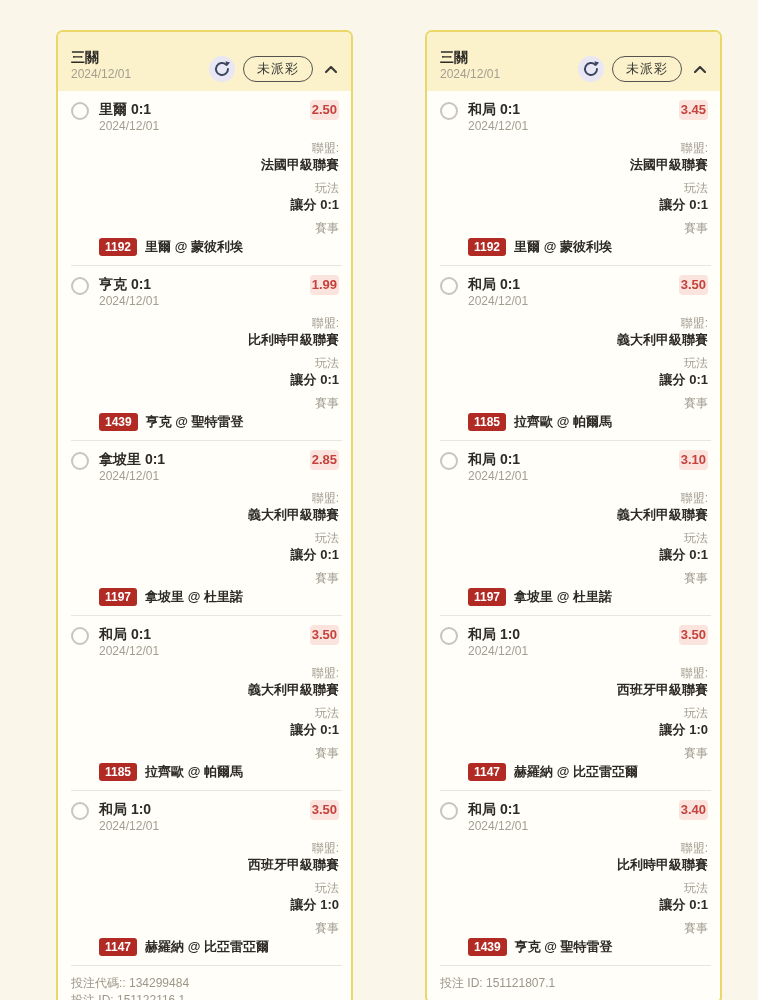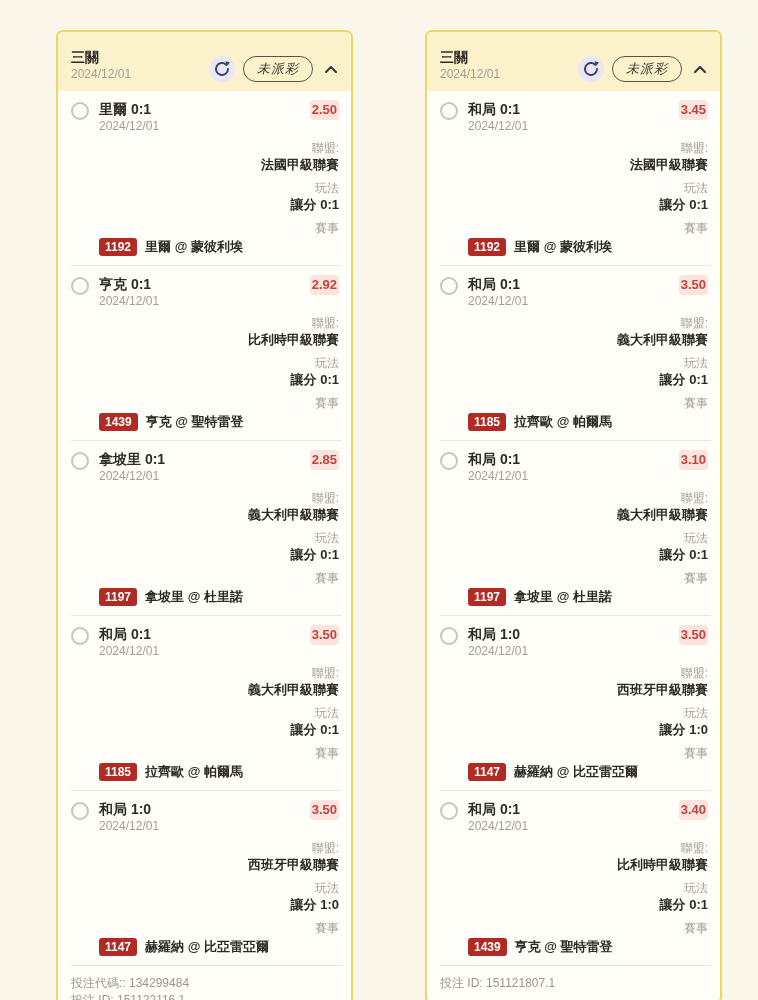--- a/index.html
+++ b/index.html
@@ -35,21 +35,21 @@
     border-radius:7px;
     overflow:hidden;
   }
   .card-header{
     background:var(--header-bg);
     display:flex;justify-content:space-between;align-items:flex-end;
     padding:8px 10px 9px 13px;
   }
   .hdr-title{font-size:14px;font-weight:bold;line-height:18px;}
   .hdr-date{font-size:12px;line-height:16px;color:var(--text-secondary);}
-  .hdr-right{display:flex;align-items:center;gap:8px;margin-top:16px;font-style:italic;}
+  .hdr-right{display:flex;align-items:center;gap:8px;margin-top:16px;}
   .refresh-btn{
     width:26px;height:26px;border:none;border-radius:50%;
     background:#E8E7F3;display:flex;align-items:center;justify-content:center;
     cursor:pointer;color:var(--icon-color);
   }
   .status-pill{
     display:inline-flex;align-items:center;
     border:1.5px solid var(--pill-border);border-radius:14px;
     padding:3px 13px;font-size:13px;color:#3B3B35;background:transparent;
     letter-spacing:1px;white-space:nowrap;
@@ -147,21 +147,21 @@
     </div>
   </article>
 <div class="divider"></div>
   <article class="selection">
     <div class="sel-head">
       <span class="radio"></span>
       <div class="sel-title-wrap">
         <div class="sel-title">亨克 0:1</div>
         <div class="sel-date">2024/12/01</div>
       </div>
-      <span class="odds-badge">2.92</span>
+      <span class="odds-badge">1.99</span>
     </div>
     <div class="sel-body">
       <div class="field">
         <div class="field-label">聯盟:</div>
         <div class="field-value">比利時甲級聯賽</div>
       </div>
       <div class="field">
         <div class="field-label">玩法</div>
         <div class="field-value">讓分 0:1</div>
       </div>

